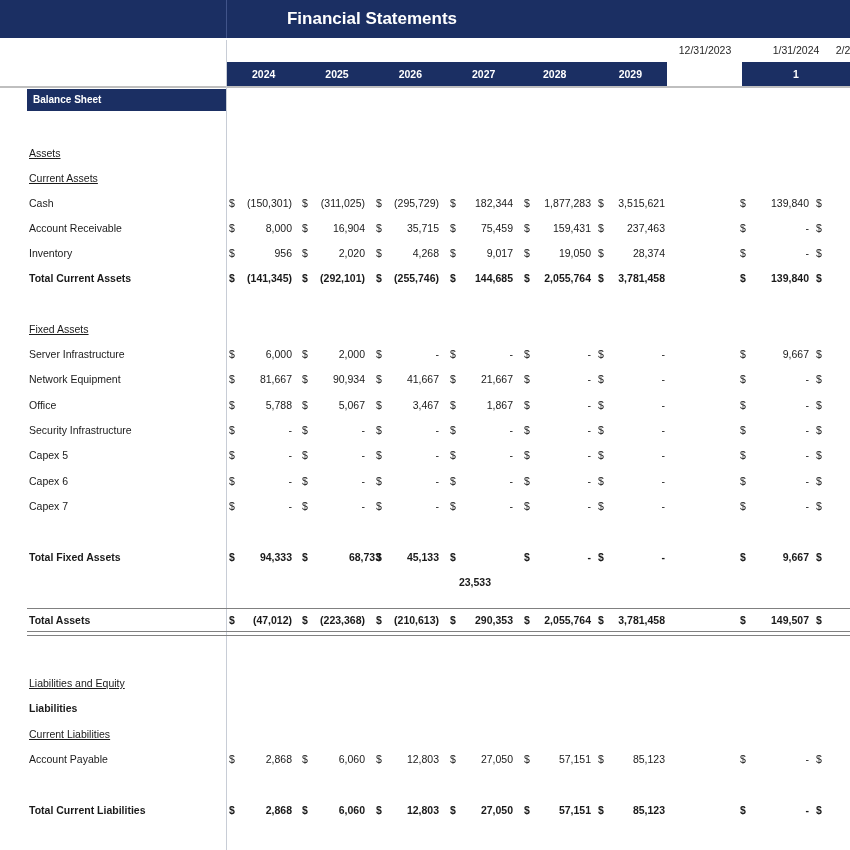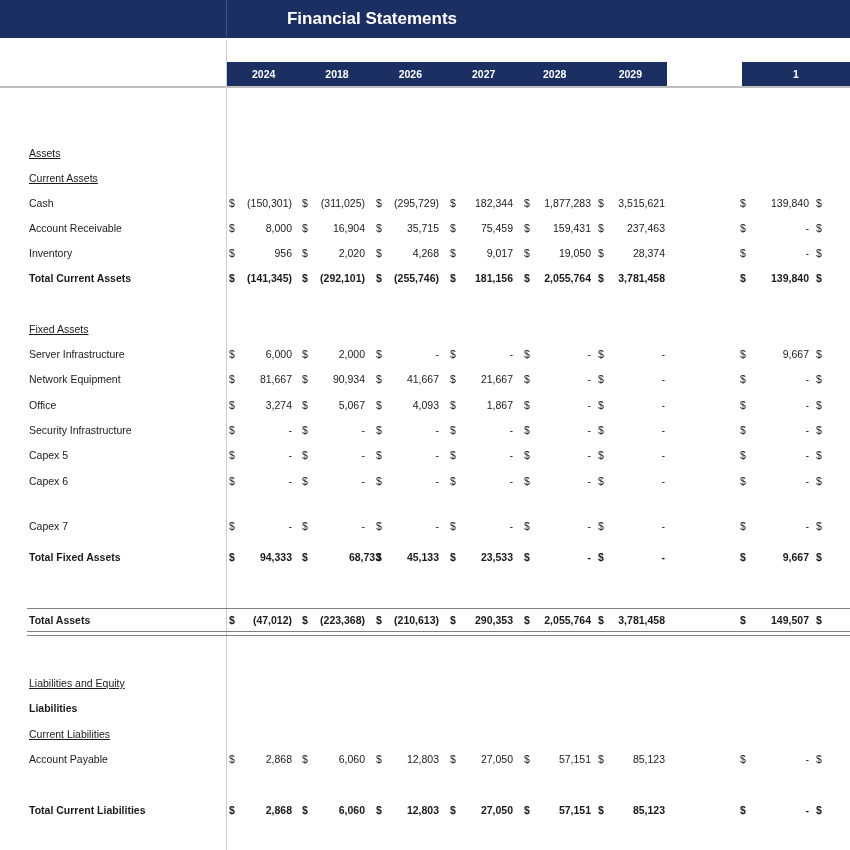--- a/index.html
+++ b/index.html
@@ -120,34 +120,43 @@
 </head>
 <body>
 
 <div id="sheet">
 
   <div class="title-band">
     <div class="title-divider"></div>
     <div class="title-text">Financial Statements</div>
   </div>
 
+  <div class="date-row">
+    <div class="date-cell" style="left:851px;width:0px;"></div>
+  <div class="date-cell" style="left: 668px; width: 74px;">12/31/2023</div>
+      <div class="date-cell" style="left: 742px; width: 108px;">1/31/2024</div>
+      <div class="date-cell" style="left: 823px; width: 40px;">2/2</div>
+    </div>
 
   <div class="year-band">
       <div class="hdr-cell" style="left: 0px; width: 73.3333px;">2024</div>
-      <div class="hdr-cell" style="left: 73.3333px; width: 73.3333px;">2018</div>
+      <div class="hdr-cell" style="left: 73.3333px; width: 73.3333px;">2025</div>
       <div class="hdr-cell" style="left: 146.667px; width: 73.3333px;">2026</div>
       <div class="hdr-cell" style="left: 220px; width: 73.3333px;">2027</div>
       <div class="hdr-cell" style="left: 291px; width: 73.3333px;">2028</div>
       <div class="hdr-cell" style="left: 366.667px; width: 73.3333px;">2029</div>
     </div>
   <div class="month-band">
       <div class="hdr-cell" style="left: 0px; width: 108px;">1</div>
     </div>
   <div class="hdr-underline"></div>
 
+  <div class="bs-band">
+    <span>Balance Sheet</span>
+  </div>
 
   <div class="vline"></div>
 
   <div id="rows-host">
       <div class="row" style="top: 141px;">
         <div class="label u">Assets</div>
       </div>
       <div class="row" style="top: 166px;">
         <div class="label u">Current Assets</div>
       </div>
@@ -207,21 +216,21 @@
       </div>
       <div class="row" style="top: 266px; padding-left: 48px;">
         <div class="label b">Total Current Assets</div>
         <div class="cur b" style="left: 229px;">$</div>
         <div class="val b" style="left: 230px; width: 62px;">(141,345)</div>
         <div class="cur b" style="left: 302px;">$</div>
         <div class="val b" style="left: 303px; width: 62px;">(292,101)</div>
         <div class="cur b" style="left: 376px;">$</div>
         <div class="val b" style="left: 377px; width: 62px;">(255,746)</div>
         <div class="cur b" style="left: 450px;">$</div>
-        <div class="val b" style="left: 451px; width: 62px;">181,156</div>
+        <div class="val b" style="left: 451px; width: 62px;">144,685</div>
         <div class="cur b" style="left: 524px;">$</div>
         <div class="val b" style="left: 525px; width: 66px;">2,055,764</div>
         <div class="cur b" style="left: 598px;">$</div>
         <div class="val b" style="left: 599px; width: 66px;">3,781,458</div>
         <div class="cur b" style="left: 740px;">$</div>
         <div class="val b" style="left: 741px; width: 68px;">139,840</div>
         <div class="cur b" style="left: 816px;">$</div>
       </div>
       <div class="row" style="top: 317px;">
         <div class="label u">Fixed Assets</div>
@@ -258,25 +267,25 @@
         <div class="val" style="left: 525px; width: 66px;">-</div>
         <div class="cur" style="left: 598px;">$</div>
         <div class="val" style="left: 599px; width: 66px;">-</div>
         <div class="cur" style="left: 740px;">$</div>
         <div class="val" style="left: 741px; width: 68px;">-</div>
         <div class="cur" style="left: 816px;">$</div>
       </div>
       <div class="row" style="top: 393px;">
         <div class="label">Office</div>
         <div class="cur" style="left: 229px;">$</div>
-        <div class="val" style="left: 230px; width: 62px;">3,274</div>
+        <div class="val" style="left: 230px; width: 62px;">5,788</div>
         <div class="cur" style="left: 302px;">$</div>
         <div class="val" style="left: 303px; width: 62px;">5,067</div>
         <div class="cur" style="left: 376px;">$</div>
-        <div class="val" style="left: 377px; width: 62px;">4,093</div>
+        <div class="val" style="left: 377px; width: 62px;">3,467</div>
         <div class="cur" style="left: 450px;">$</div>
         <div class="val" style="left: 451px; width: 62px;">1,867</div>
         <div class="cur" style="left: 524px;">$</div>
         <div class="val" style="left: 525px; width: 66px;">-</div>
         <div class="cur" style="left: 598px;">$</div>
         <div class="val" style="left: 599px; width: 66px;">-</div>
         <div class="cur" style="left: 740px;">$</div>
         <div class="val" style="left: 741px; width: 68px;">-</div>
         <div class="cur" style="left: 816px;">$</div>
       </div>
@@ -327,21 +336,21 @@
         <div class="cur" style="left: 450px;">$</div>
         <div class="val" style="left: 451px; width: 62px;">-</div>
         <div class="cur" style="left: 524px;">$</div>
         <div class="val" style="left: 525px; width: 66px;">-</div>
         <div class="cur" style="left: 598px;">$</div>
         <div class="val" style="left: 599px; width: 66px;">-</div>
         <div class="cur" style="left: 740px;">$</div>
         <div class="val" style="left: 741px; width: 68px;">-</div>
         <div class="cur" style="left: 816px;">$</div>
       </div>
-      <div class="row" style="top: 514px;">
+      <div class="row" style="top: 494px;">
         <div class="label">Capex 7</div>
         <div class="cur" style="left: 229px;">$</div>
         <div class="val" style="left: 230px; width: 62px;">-</div>
         <div class="cur" style="left: 302px;">$</div>
         <div class="val" style="left: 303px; width: 62px;">-</div>
         <div class="cur" style="left: 376px;">$</div>
         <div class="val" style="left: 377px; width: 62px;">-</div>
         <div class="cur" style="left: 450px;">$</div>
         <div class="val" style="left: 451px; width: 62px;">-</div>
         <div class="cur" style="left: 524px;">$</div>
@@ -354,21 +363,21 @@
       </div>
       <div class="row" style="top: 545px;">
         <div class="label b">Total Fixed Assets</div>
         <div class="cur b" style="left: 229px;">$</div>
         <div class="val b" style="left: 230px; width: 62px;">94,333</div>
         <div class="cur b" style="left: 302px;">$</div>
         <div class="val b" style="left: 319px; width: 62px;">68,733</div>
         <div class="cur b" style="left: 376px;">$</div>
         <div class="val b" style="left: 377px; width: 62px;">45,133</div>
         <div class="cur b" style="left: 450px;">$</div>
-        <div class="val b" style="left: 451px; width: 62px;">23,533</div>
+        <div class="val b" style="left: 429px; width: 62px; margin-top: 25px;">23,533</div>
         <div class="cur b" style="left: 524px;">$</div>
         <div class="val b" style="left: 525px; width: 66px;">-</div>
         <div class="cur b" style="left: 598px;">$</div>
         <div class="val b" style="left: 599px; width: 66px;">-</div>
         <div class="cur b" style="left: 740px;">$</div>
         <div class="val b" style="left: 741px; width: 68px;">9,667</div>
         <div class="cur b" style="left: 816px;">$</div>
       </div>
       <div class="row" style="top: 608px;">
         <div class="rule-top" style="width: 823px;"></div>

